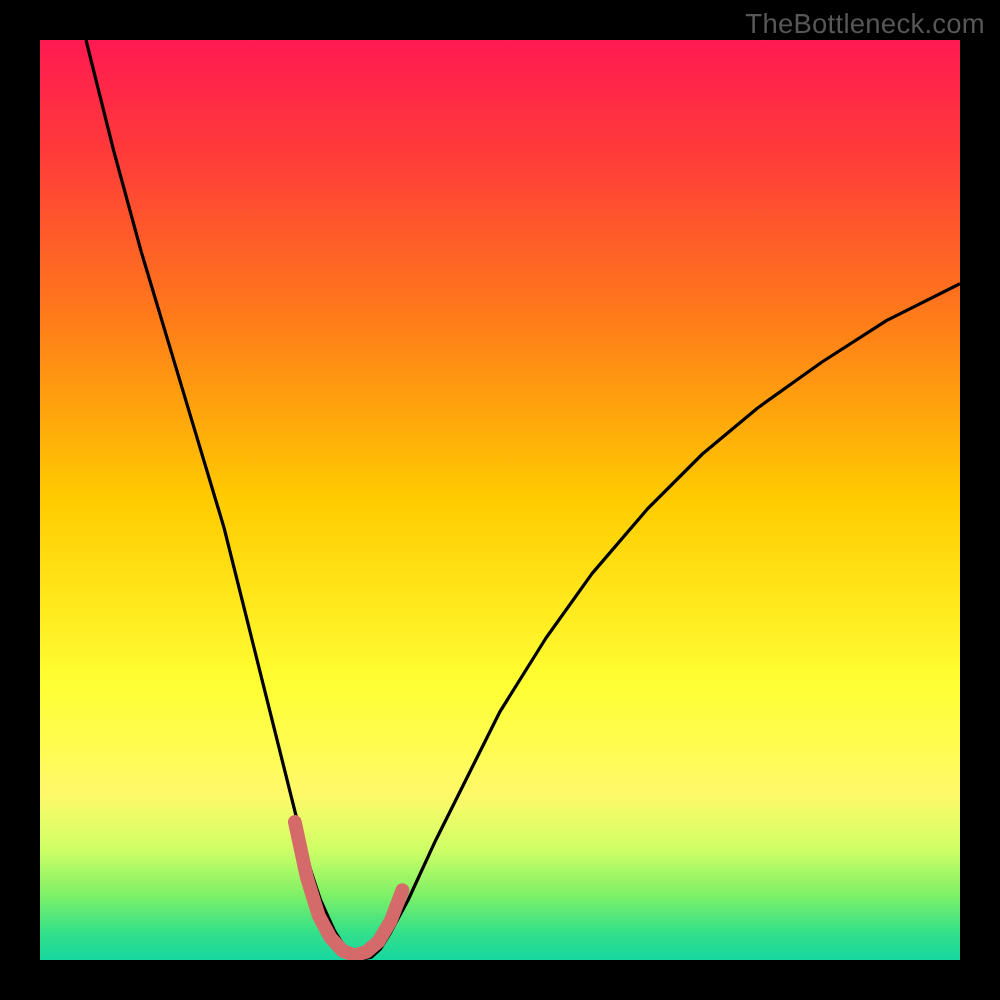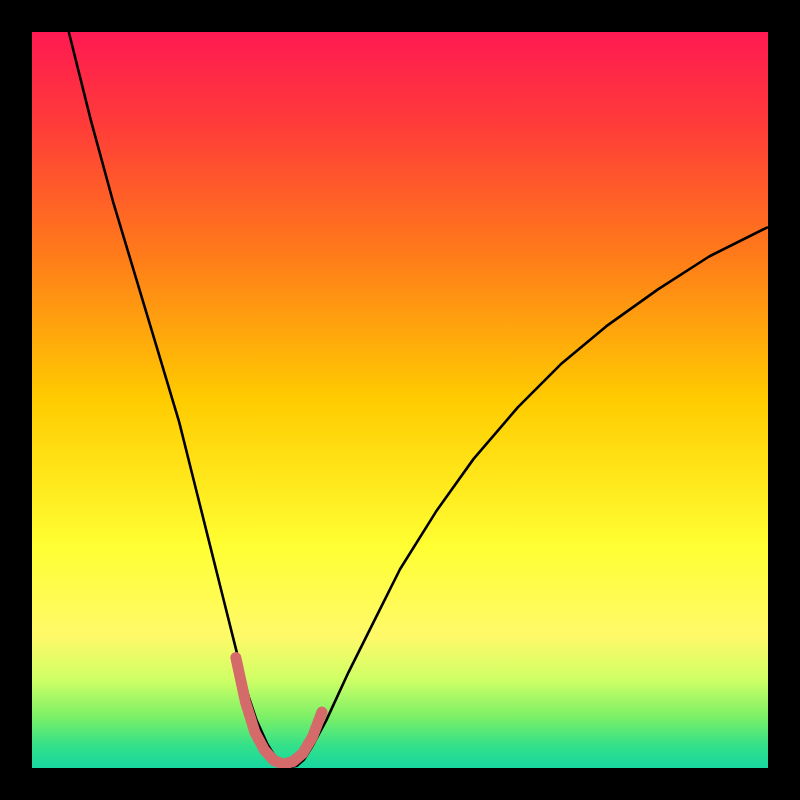--- a/index.html
+++ b/index.html
@@ -34,20 +34,21 @@
     font-size: 22px;
     color: #575757;
     font-weight: 500;
     letter-spacing: 0.2px;
   }
   svg { display: block; }
 </style>
 </head>
 <body>
 <div class="frame">
+  <div class="watermark">TheBottleneck.com</div>
   <div class="plot">
     <svg id="chart-svg" width="736" height="736" viewBox="0 0 736 736" preserveAspectRatio="none">
         <defs>
           <linearGradient id="bg-grad" x1="0" y1="0" x2="0" y2="1">
             <stop offset="0%" stop-color="#ff1a52"></stop>
             <stop offset="12%" stop-color="#ff3a3a"></stop>
             <stop offset="30%" stop-color="#ff7a1a"></stop>
             <stop offset="50%" stop-color="#ffcc00"></stop>
             <stop offset="70%" stop-color="#ffff33"></stop>
             <stop offset="82%" stop-color="#fff969"></stop>

